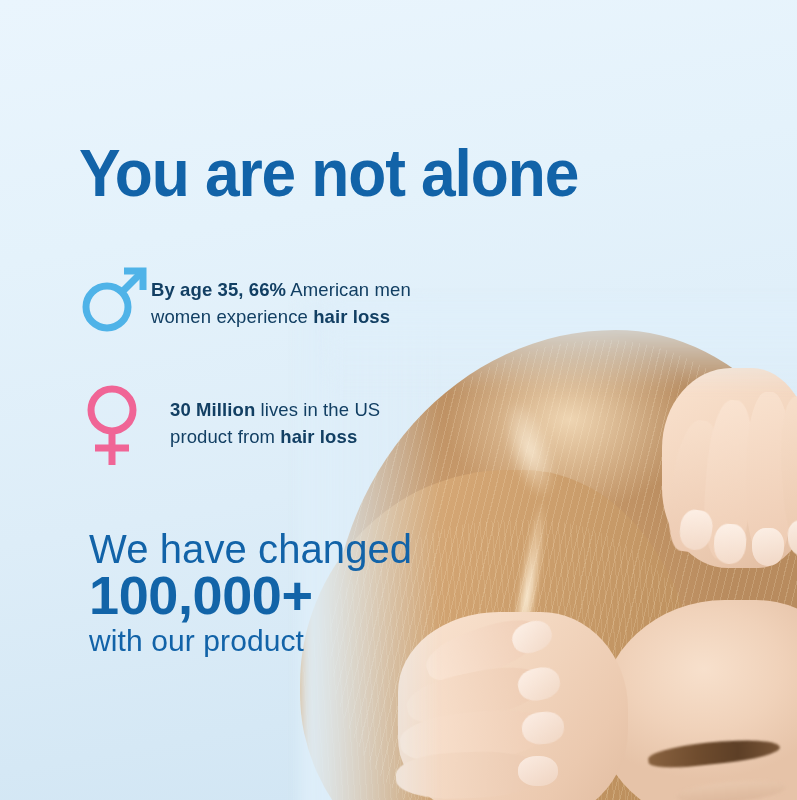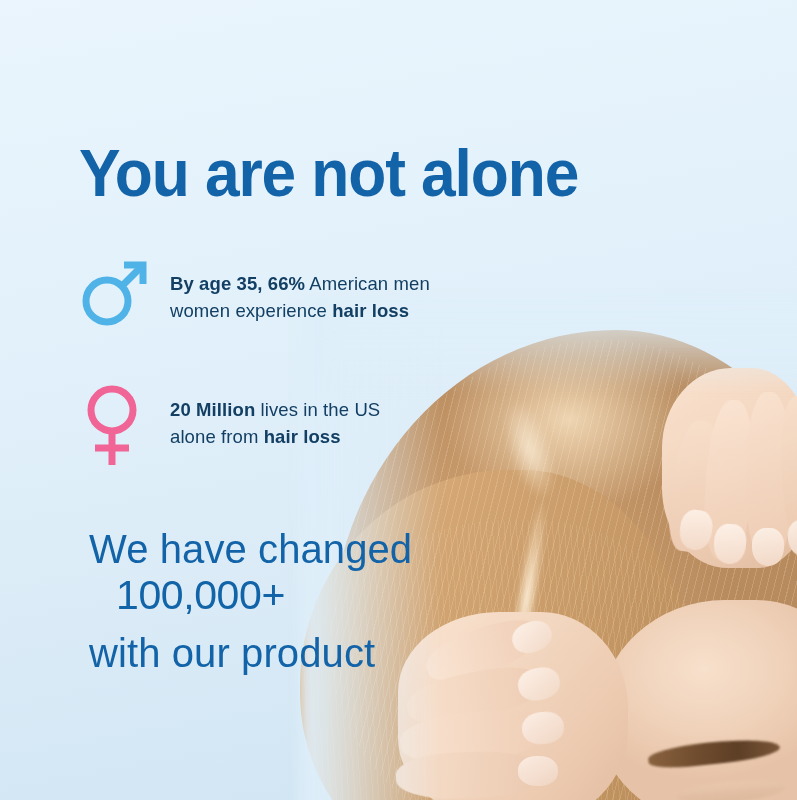--- a/index.html
+++ b/index.html
@@ -143,23 +143,23 @@
   .stat-text{
     font-size:18.5px;line-height:27px;font-weight:400;
     letter-spacing:.1px;
     white-space:nowrap;
   }
   .stat-text b{font-weight:700;}
   .bottom-block{position:absolute;left:89px;top:528px;}
   .bb-line{white-space:nowrap;}
   .bb-1{font-size:40px;line-height:42px;font-weight:400;letter-spacing:.1px;}
   .bb-2{line-height:50px;display:flex;align-items:baseline;gap:13px;}
-  .bb-num{font-size:41px;font-weight:400;letter-spacing:-.4px;margin-left:27px;}
+  .bb-num{font-size:54px;font-weight:700;letter-spacing:-.4px;}
   .bb-lives{font-size:27px;font-weight:700;letter-spacing:-.1px;}
-  .bb-3{font-size:40px;line-height:42px;font-weight:400;letter-spacing:.1px;margin-top:12px;}
+  .bb-3{font-size:30px;line-height:42px;font-weight:400;letter-spacing:.1px;}
 </style>
 </head>
 <body>
 
 <div id="poster">
 
   <div id="photo">
     <div class="ph head-hair"></div>
     <div class="ph head-hair2"></div>
     <div class="ph strands"></div>
@@ -192,21 +192,21 @@
     <div class="nl3"></div>
 
     <div class="ph feather-l"></div>
     <div class="ph feather-t"></div>
   </div>
 
   <div id="content">
 
     <div class="headline" style="color:#1263A8">You are not alone</div>
 
-    <div class="stat-row" style="left:79px;top:256px;gap:19px;">
+    <div class="stat-row" style="left:79px;top:262px;">
       <span class="stat-icon">
         <svg width="72" height="74" viewBox="0 0 72 74">
           <circle cx="28" cy="45" r="21" fill="none" stroke="#4FB3E8" stroke-width="7"></circle>
           <line x1="43" y1="30" x2="63" y2="10" stroke="#4FB3E8" stroke-width="7" stroke-linecap="butt"></line>
           <polyline points="45,9 64,9 64,28" fill="none" stroke="#4FB3E8" stroke-width="7" stroke-linejoin="miter"></polyline>
         </svg>
       </span>
       <span class="stat-text" style="color:#123F63;padding-top:14px;">
         <span class="l1">
           <b>By age 35, 66%</b><span> American men</span>
@@ -220,24 +220,24 @@
     <div class="stat-row" style="left:79px;top:382px;gap:19px;">
       <span class="stat-icon">
         <svg width="72" height="86" viewBox="0 0 72 86">
           <circle cx="33" cy="28" r="21" fill="none" stroke="#F06596" stroke-width="7"></circle>
           <line x1="33" y1="49" x2="33" y2="83" stroke="#F06596" stroke-width="7"></line>
           <line x1="16" y1="66" x2="50" y2="66" stroke="#F06596" stroke-width="7"></line>
         </svg>
       </span>
       <span class="stat-text" style="color:#123F63;padding-top:14px;">
         <span class="l1">
-          <b>20 Million</b><span> lives in the US</span>
+          <b>30 Million</b><span> lives in the US</span>
         </span><br>
         <span class="l2">
-          <span>alone from </span><b>hair loss</b>
+          <span>product from </span><b>hair loss</b>
         </span>
       </span>
     </div>
 
     <div class="bottom-block">
       <div class="bb-line bb-1" style="color:#1263A8">We have changed</div>
       <div class="bb-line bb-2">
         <span class="bb-num" style="color:#1264A8">100,000+</span>
       </div>
       <div class="bb-line bb-3" style="color:#1263A8">with our product</div>

